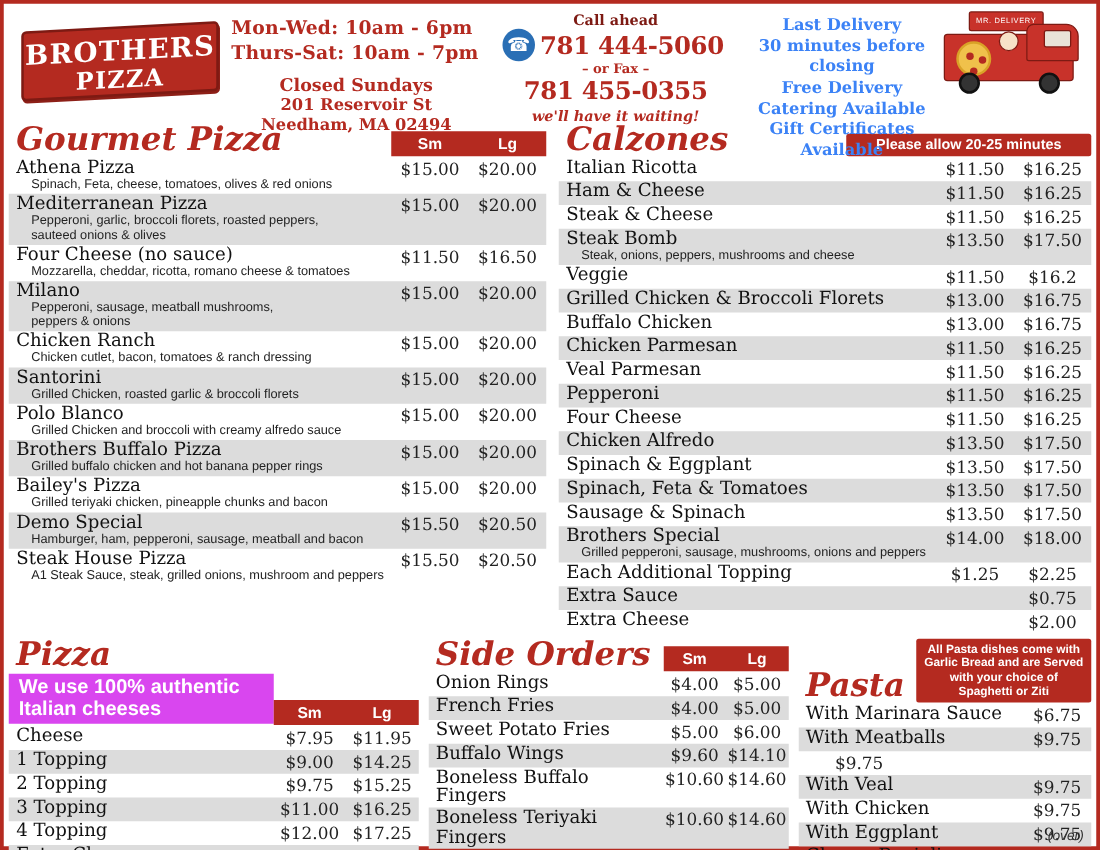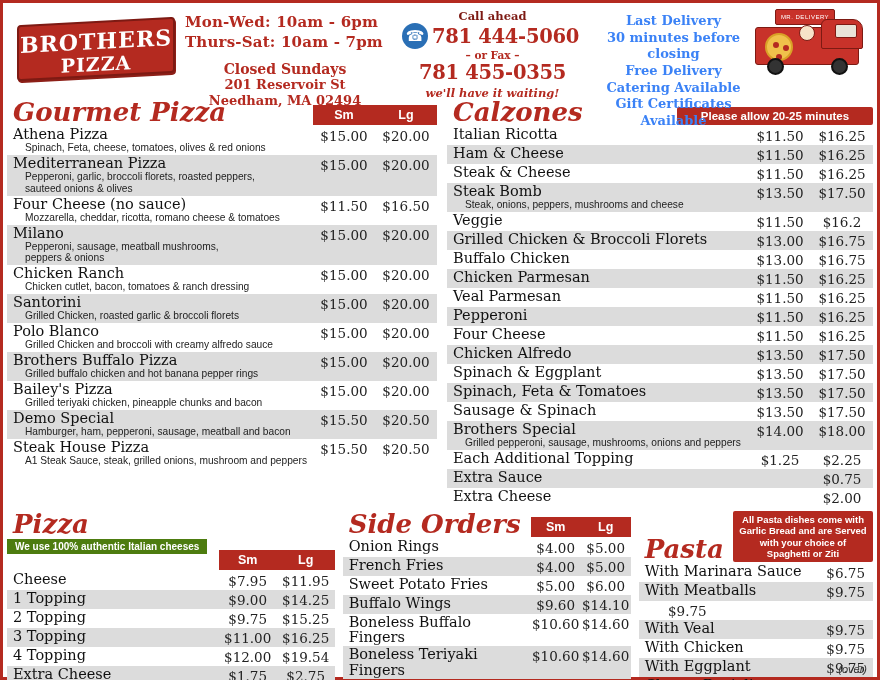--- a/index.html
+++ b/index.html
@@ -213,22 +213,22 @@
   .top-cols { display:flex; gap: 10px; }
   .col-left { width: 432px; }
   .col-right { width: 428px; }
 
   .bottom-cols { display:flex; gap: 8px; margin-top: 4px; }
   .bcol1 { width: 330px; }
   .bcol2 { width: 290px; }
   .bcol3 { width: 236px; }
 
   .ital-note {
-    background:#4d7c0f; color:#fff; font-size:10px; font-weight:bold;
-    padding: 2px 8px; display:inline-block; margin-bottom:16px;
+    background:#d946ef; color:#fff; font-size:16px; font-weight:bold;
+    padding: 2px 8px; display:inline-block; margin-bottom:1px;
   }
 
   .pasta-note {
     background:#b42a20; color:#fff; font-size:9.5px; font-weight:bold;
     text-align:center; padding:3px 4px; line-height:1.2; border-radius:2px;
   }
   .over {
     position:absolute; right:10px; bottom:2px;
     font-size: 11px; font-style: italic; color:#333;
   }
@@ -578,21 +578,21 @@
               <div class="nm">3 Topping</div>
             </div>
             <div class="p">$11.00</div>
             <div class="p">$16.25</div>
           </div>
           <div class="row">
             <div class="name-wrap">
               <div class="nm">4 Topping</div>
             </div>
             <div class="p">$12.00</div>
-            <div class="p">$19.54</div>
+            <div class="p">$17.25</div>
           </div>
           <div class="row alt">
             <div class="name-wrap">
               <div class="nm">Extra Cheese</div>
             </div>
             <div class="p">$1.75</div>
             <div class="p">$2.75</div>
           </div>
         </div>
 

